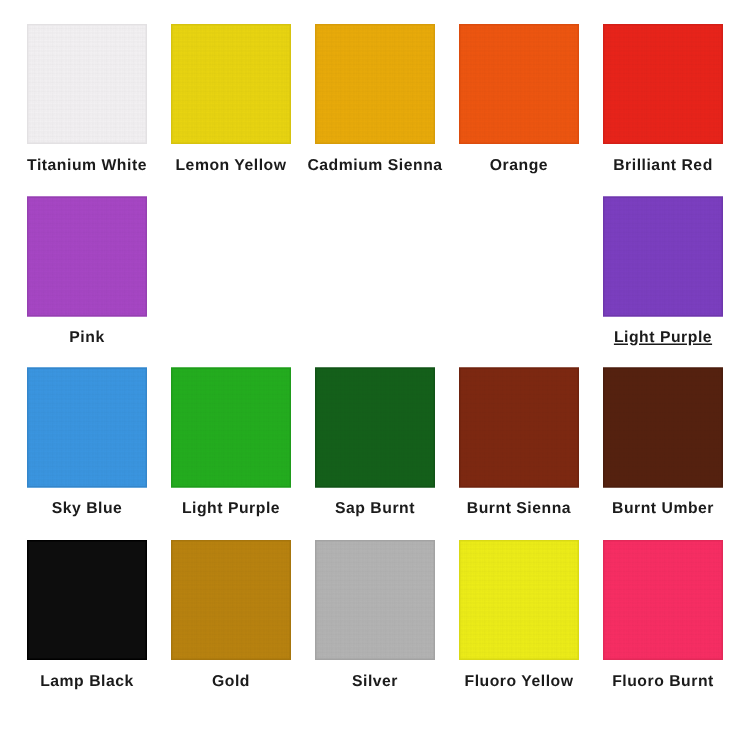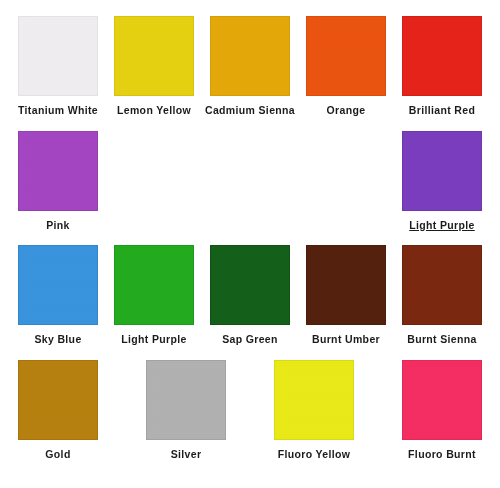--- a/index.html
+++ b/index.html
@@ -114,33 +114,37 @@
     <div class="swatch-cell">
       <span class="swatch-chip" style="background-color: rgb(58, 149, 224); border: 1px solid rgb(52, 134, 203);"></span>
       <span class="swatch-label" style="color: rgb(27, 27, 27);">Sky Blue</span>
     </div>
     <div class="swatch-cell">
       <span class="swatch-chip" style="background-color: rgb(35, 173, 30); border: 1px solid rgb(31, 155, 27);"></span>
       <span class="swatch-label" style="color: rgb(27, 27, 27);">Light Purple</span>
     </div>
     <div class="swatch-cell">
       <span class="swatch-chip" style="background-color: rgb(20, 96, 26); border: 1px solid rgb(17, 83, 23);"></span>
-      <span class="swatch-label" style="color: rgb(27, 27, 27);">Sap Green</span>
+      <span class="swatch-label" style="color: rgb(27, 27, 27);">Sap Burnt</span>
+    </div>
+    <div class="swatch-cell">
+      <span class="swatch-chip" style="background-color: rgb(125, 40, 17); border: 1px solid rgb(110, 35, 15);"></span>
+      <span class="swatch-label" style="color: rgb(27, 27, 27);">Burnt Sienna</span>
     </div>
     <div class="swatch-cell">
       <span class="swatch-chip" style="background-color: rgb(85, 33, 15); border: 1px solid rgb(74, 29, 13);"></span>
       <span class="swatch-label" style="color: rgb(27, 27, 27);">Burnt Umber</span>
     </div>
-    <div class="swatch-cell">
-      <span class="swatch-chip" style="background-color: rgb(125, 40, 17); border: 1px solid rgb(110, 35, 15);"></span>
-      <span class="swatch-label" style="color: rgb(27, 27, 27);">Burnt Sienna</span>
-    </div>
   </div>
 
   <div class="swatch-row">
+    <div class="swatch-cell">
+      <span class="swatch-chip" style="background-color: rgb(13, 13, 13); border: 1px solid rgb(0, 0, 0);"></span>
+      <span class="swatch-label" style="color: rgb(27, 27, 27);">Lamp Black</span>
+    </div>
     <div class="swatch-cell">
       <span class="swatch-chip" style="background-color: rgb(184, 130, 15); border: 1px solid rgb(166, 117, 13);"></span>
       <span class="swatch-label" style="color: rgb(27, 27, 27);">Gold</span>
     </div>
     <div class="swatch-cell">
       <span class="swatch-chip" style="background-color: rgb(179, 179, 179); border: 1px solid rgb(163, 163, 163);"></span>
       <span class="swatch-label" style="color: rgb(27, 27, 27);">Silver</span>
     </div>
     <div class="swatch-cell">
       <span class="swatch-chip" style="background-color: rgb(236, 236, 24); border: 1px solid rgb(217, 217, 21);"></span>

